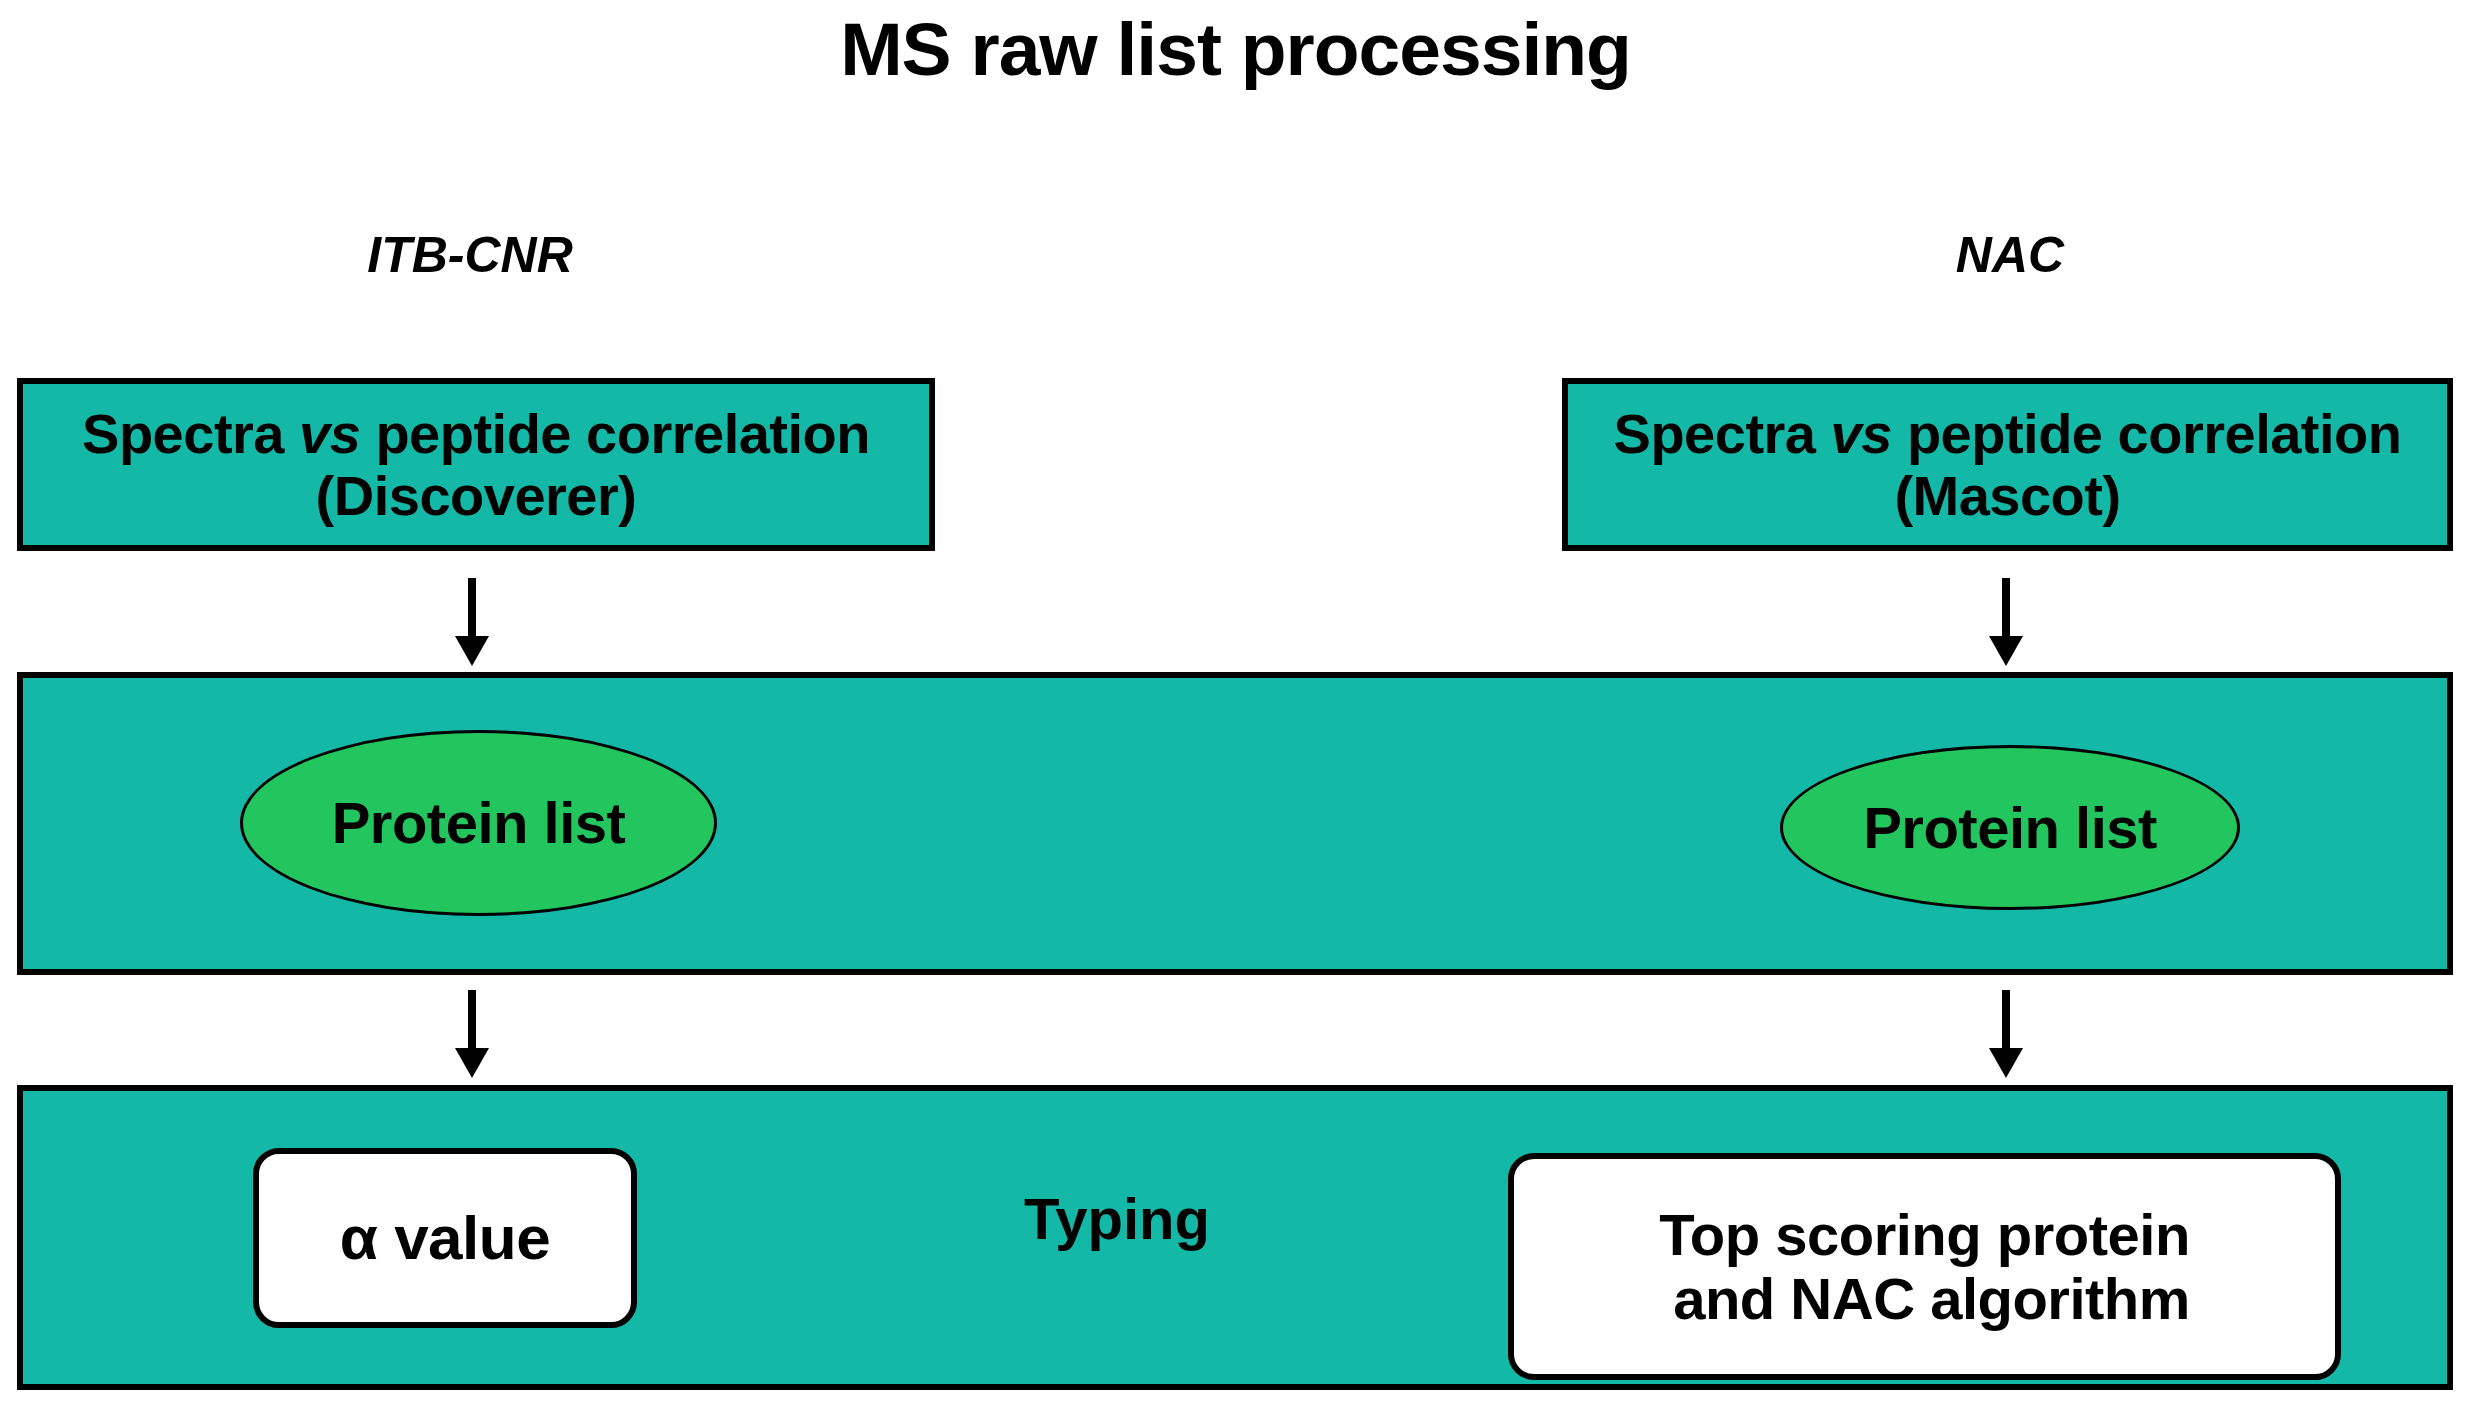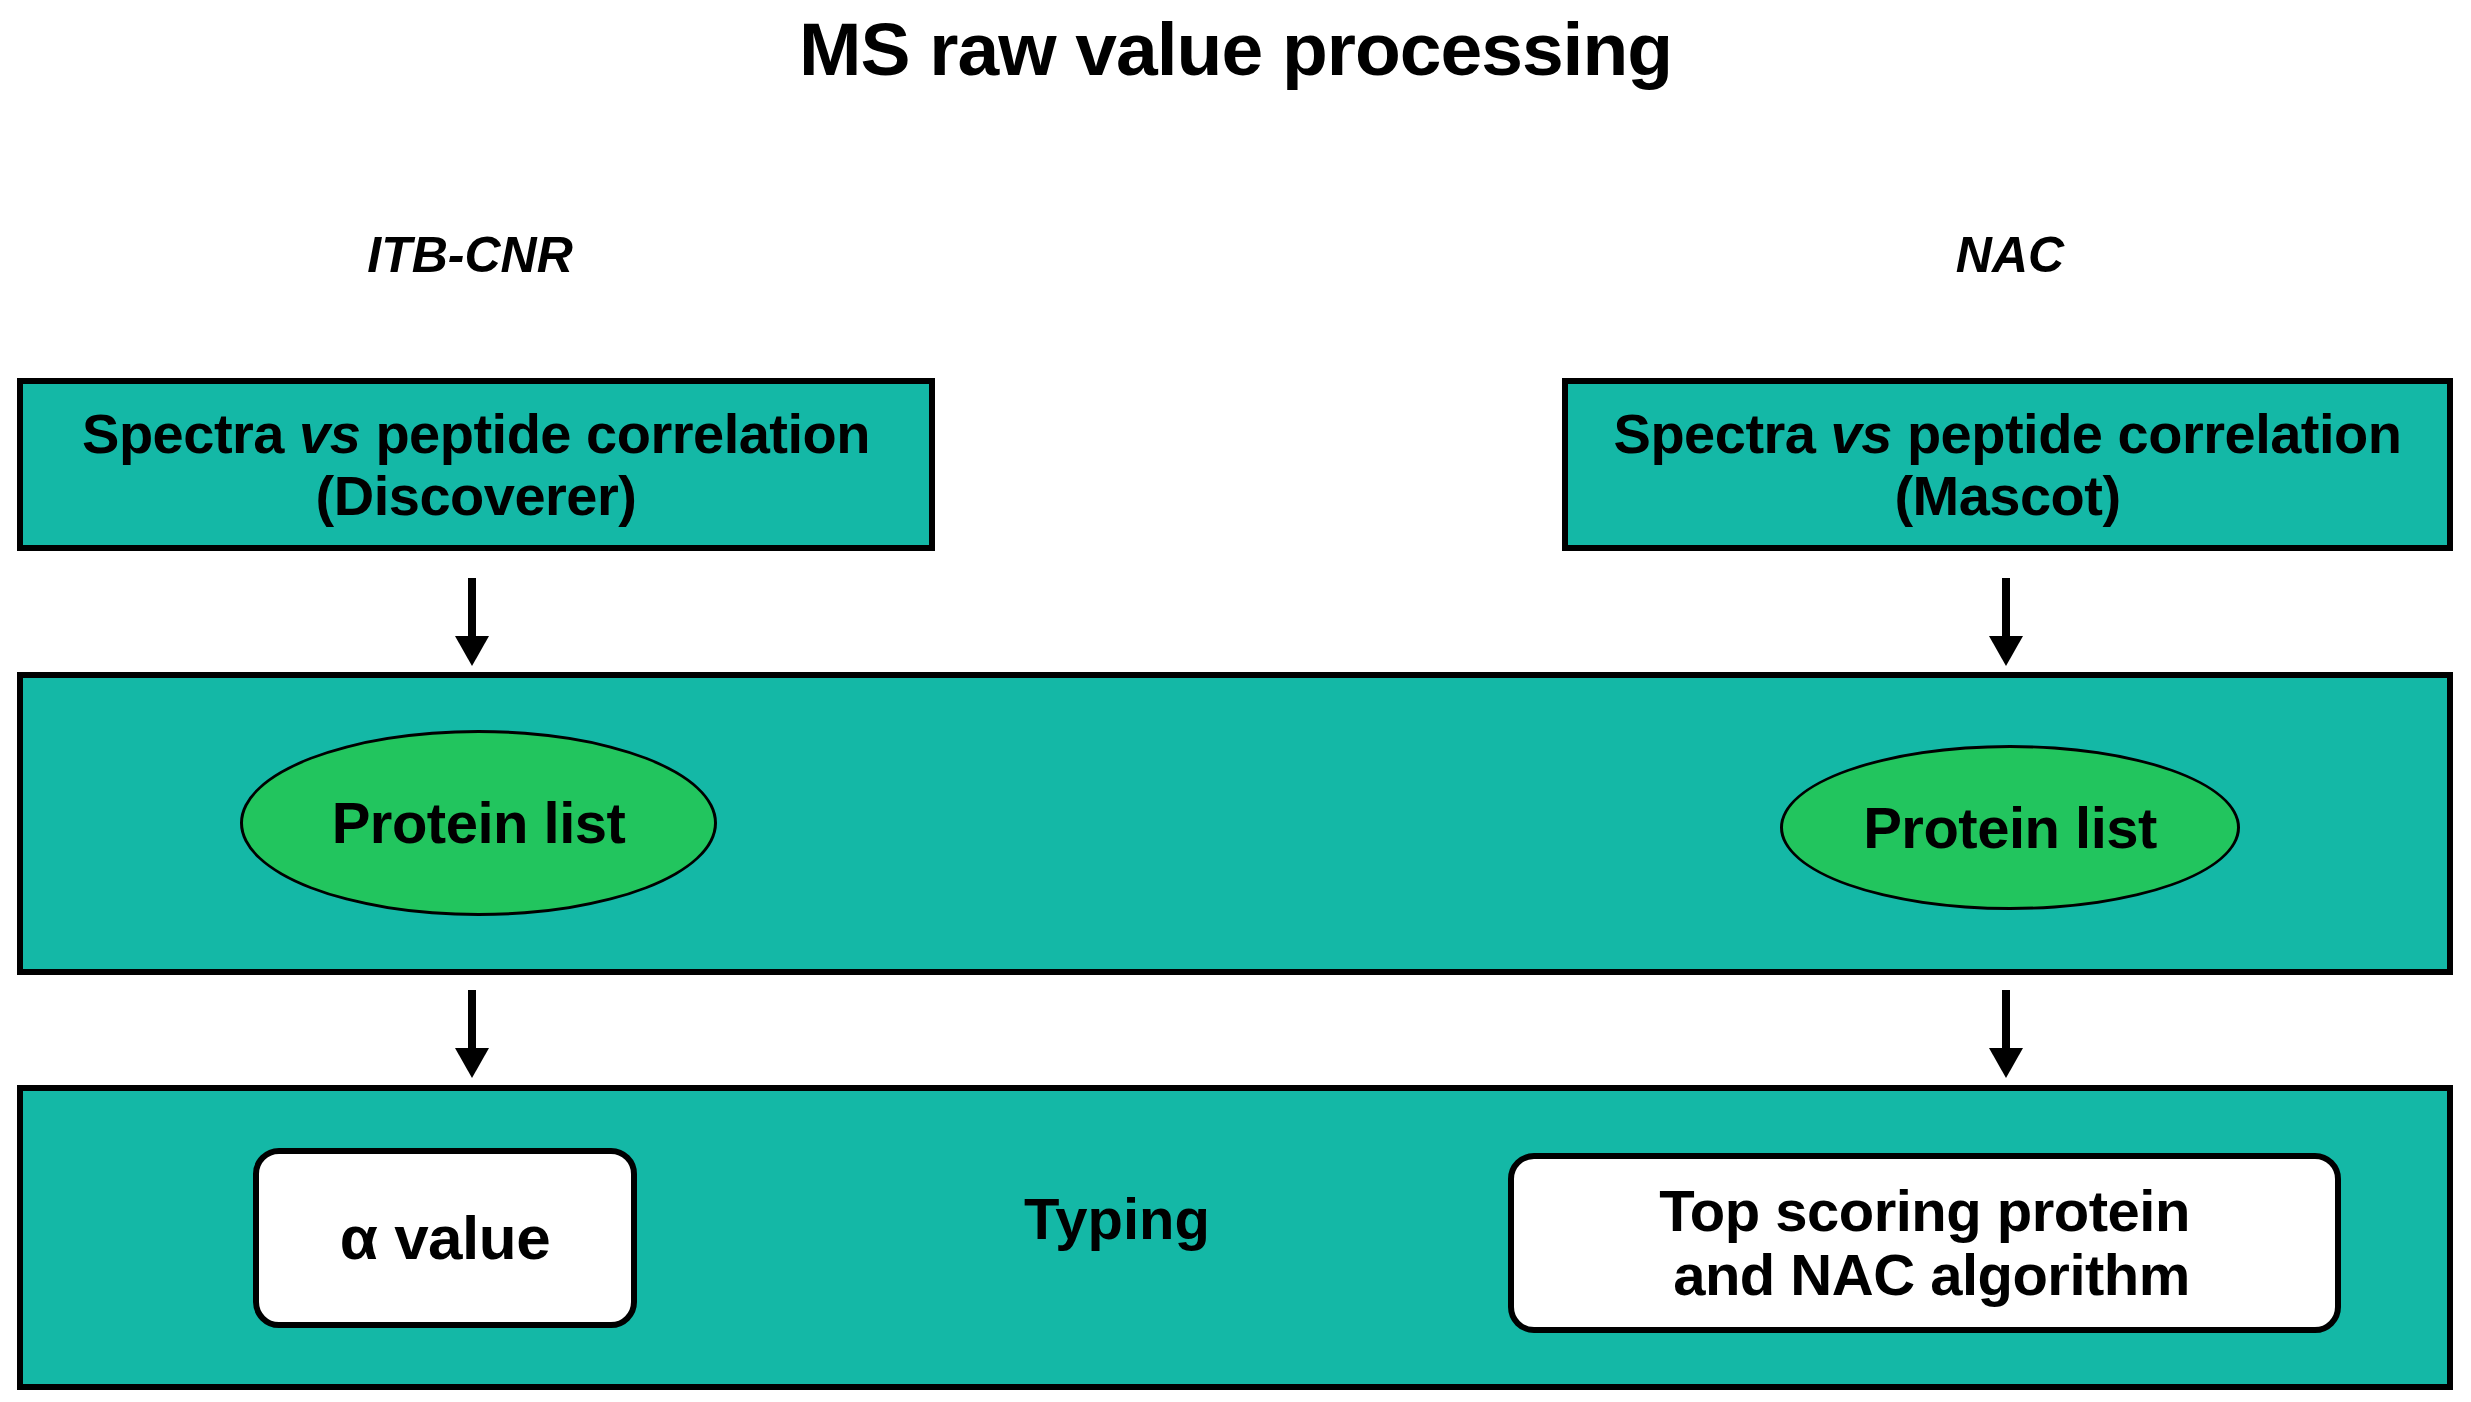--- a/index.html
+++ b/index.html
@@ -114,21 +114,21 @@
     display: flex;
     align-items: center;
     justify-content: center;
     text-align: right;
     font-size: 58px;
     font-weight: bold;
     line-height: 64px;
     letter-spacing: -0.5px;
   }
   .rrect.alpha { left: 253px;  top: 1148px; width: 384px; height: 180px; font-size: 62px; }
-  .rrect.nac   { left: 1508px; top: 1153px; width: 833px; height: 180px; }
+  .rrect.nac   { left: 1508px; top: 1153px; width: 833px; height: 227px; }
   .rrect.nac .ln { display: block; }
 
   
   .arrow {
     position: absolute;
     width: 34px;
   }
   .arrow .shaft {
     position: absolute;
     left: 13px;
@@ -150,21 +150,21 @@
   .arrow.a3 { left: 455px;  top: 990px;  height: 88px; }
   .arrow.a4 { left: 1989px; top: 990px;  height: 88px; }
   .arrow .shaft { height: 58px; }
   .arrow .head  { top: 58px; }
 </style>
 </head>
 <body>
 
 <div id="canvas">
 
-  <div class="title">MS raw value processing</div>
+  <div class="title">MS raw list processing</div>
 
   <div class="col-head left">ITB-CNR</div>
   <div class="col-head right">NAC</div>
 
   <div class="box src-box left">
     <div>
       <span>Spectra </span><span class="ital">vs</span><span> peptide correlation</span><br>
       <span>(Discoverer)</span>
     </div>
   </div>

